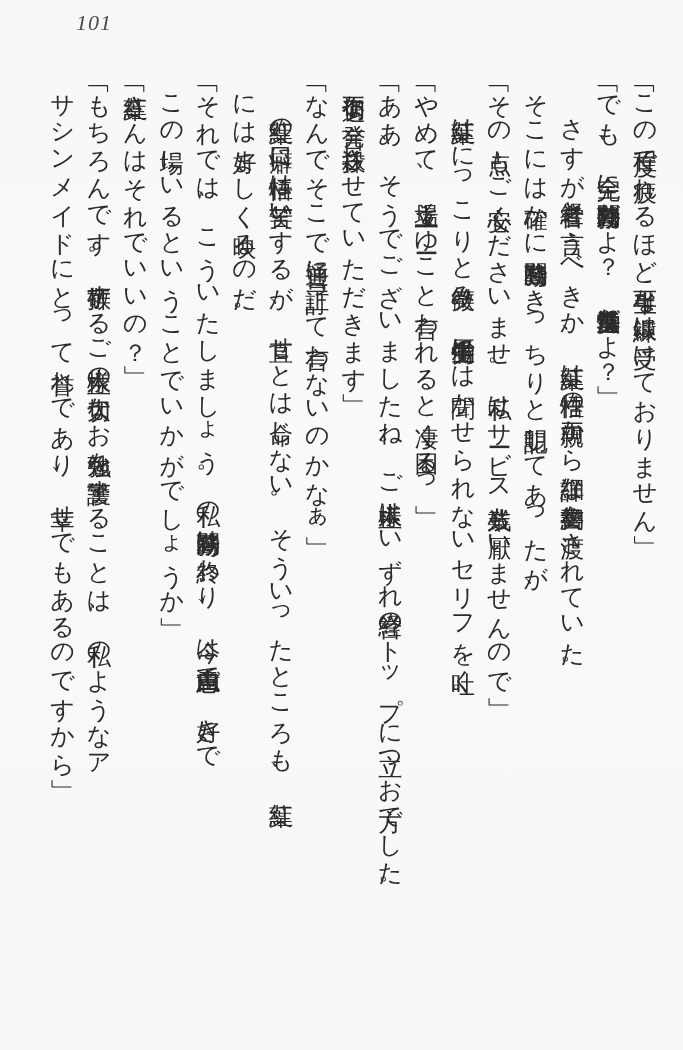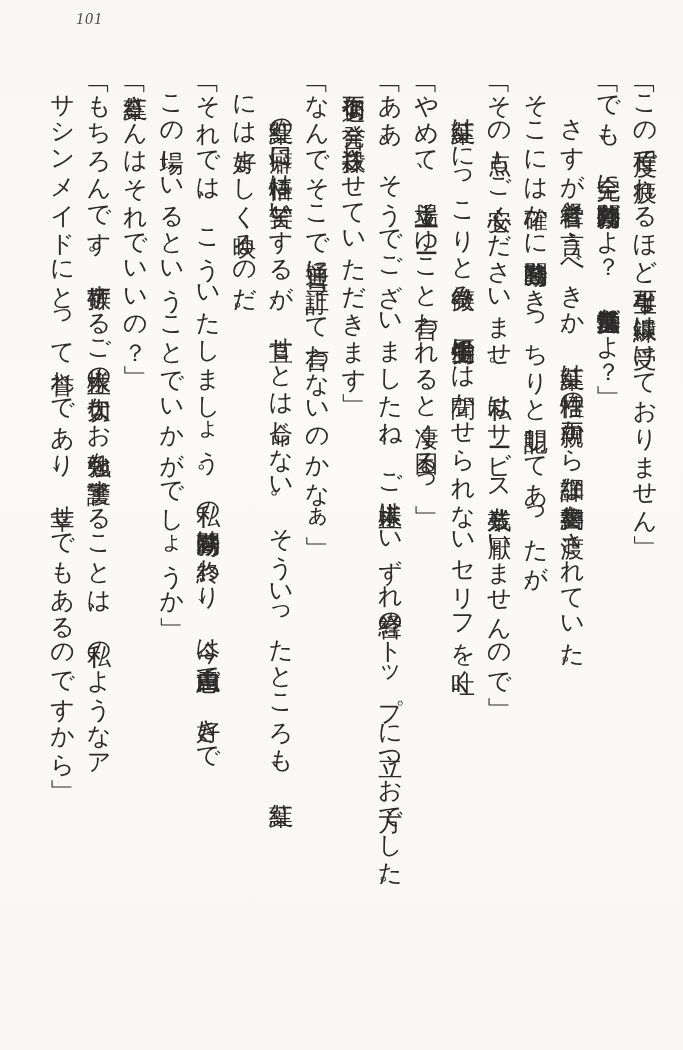--- a/index.html
+++ b/index.html
@@ -14,21 +14,21 @@
     margin: 0;
     background: linear-gradient(180deg, #f8f7f5 0%, #fbfaf8 40%, #f8f7f5 100%);
     overflow: hidden;
     font-family: "Liberation Serif", "DejaVu Serif", serif;
   }
   .folio {
     position: absolute;
     top: 10px;
     left: 76px;
     font-style: italic;
-    font-size: 16px;
+    font-size: 22px;
     letter-spacing: 1px;
     color: #4a4a4a;
   }
   .text-block {
     position: absolute;
     top: 78px;
     right: 20px;
     height: 915px;
     writing-mode: vertical-rl;
     text-orientation: mixed;

